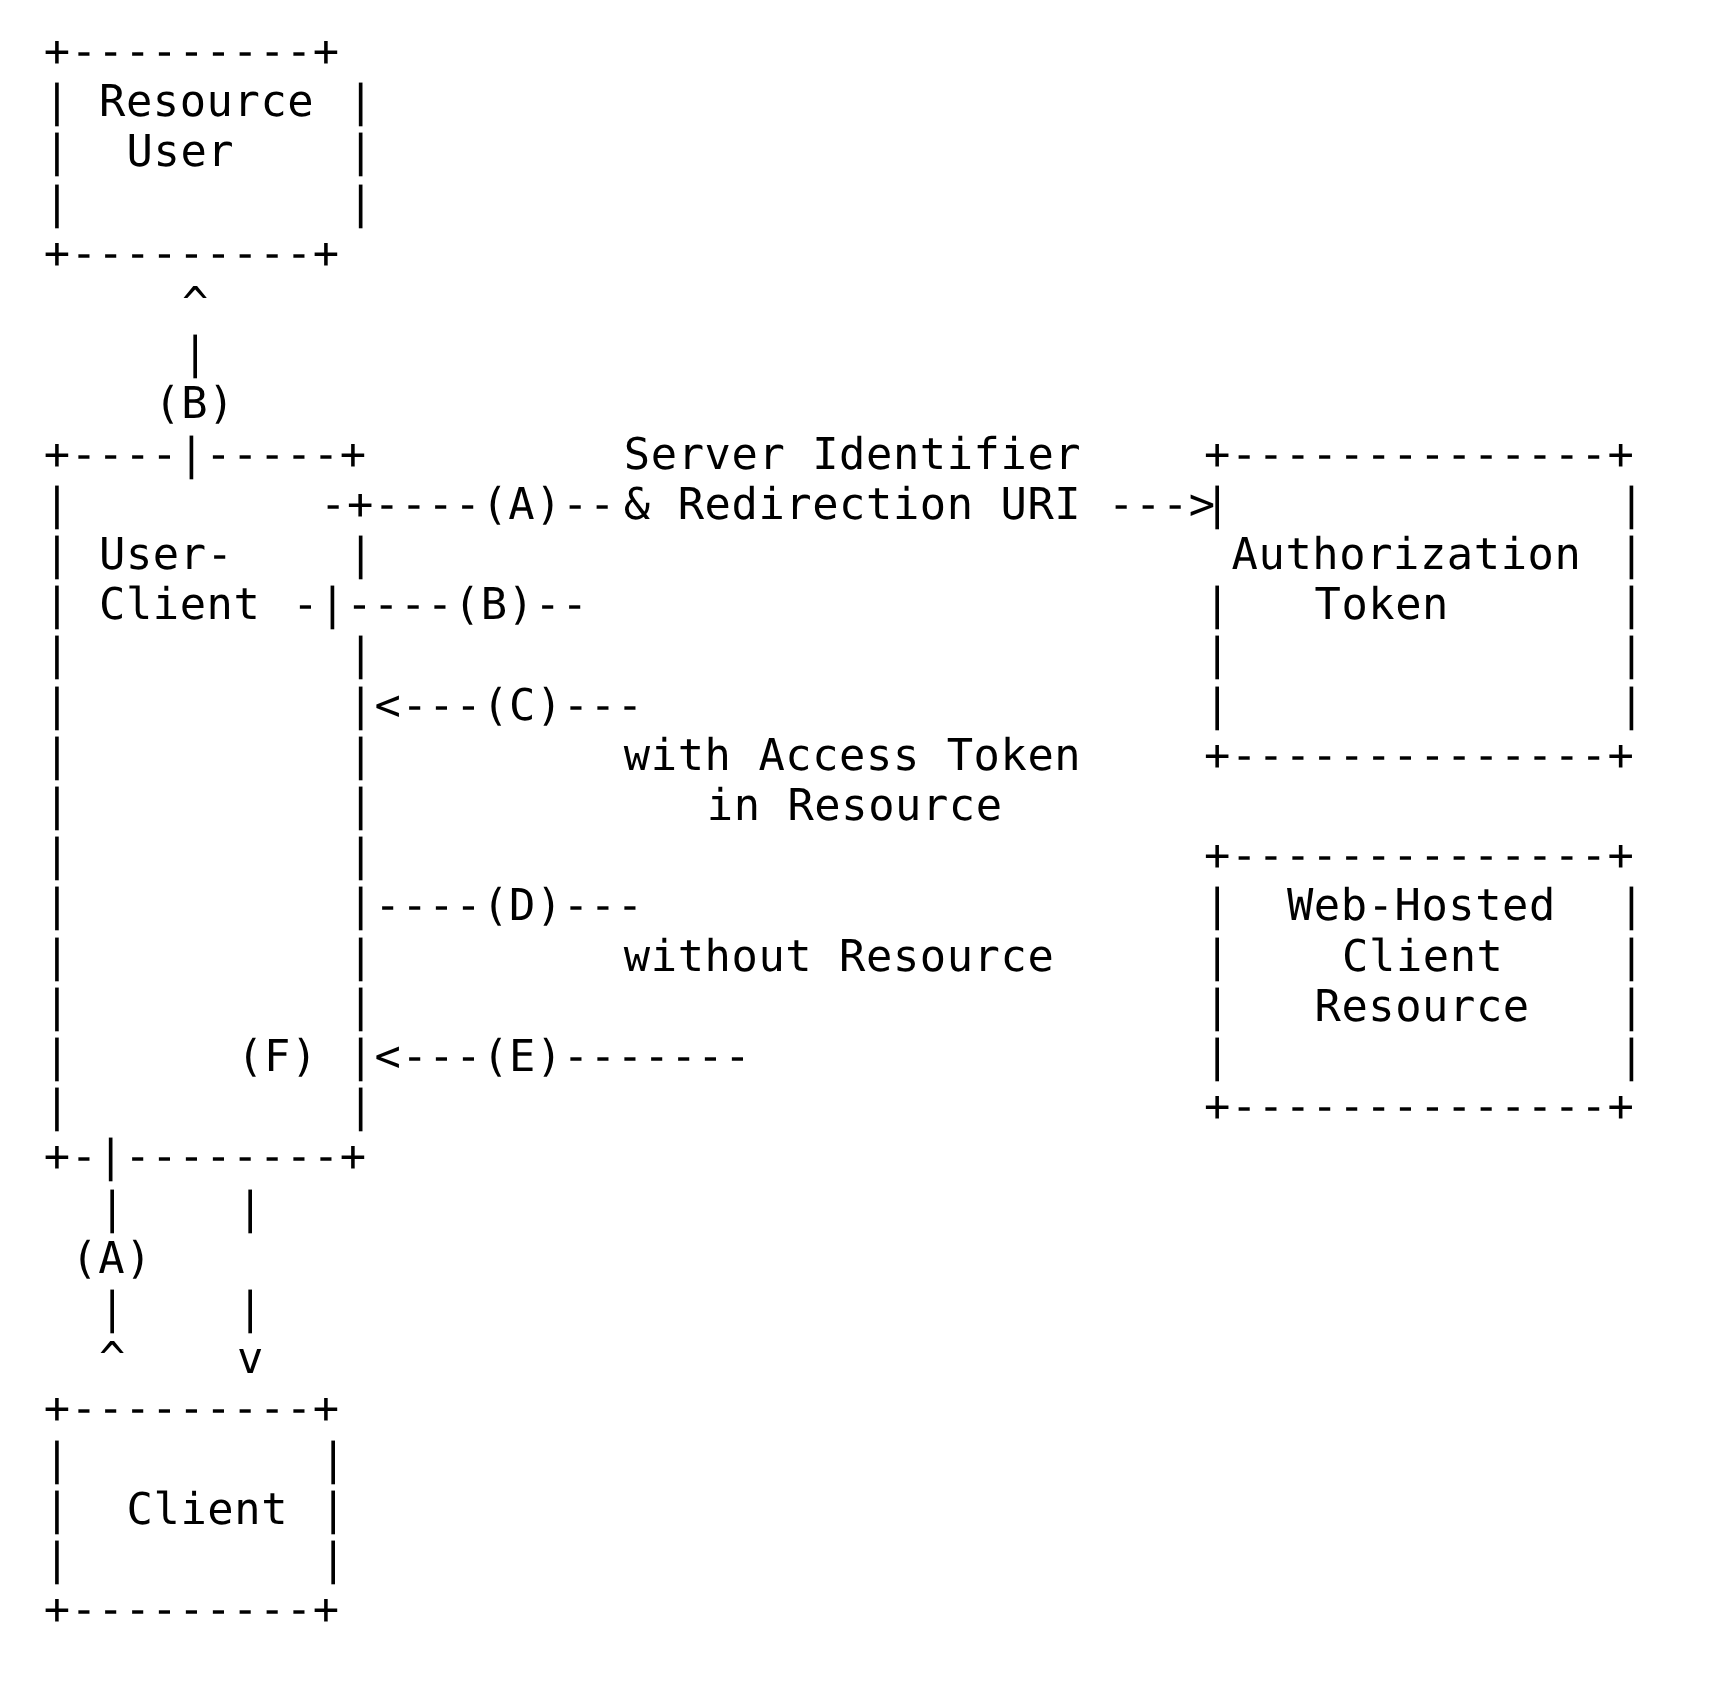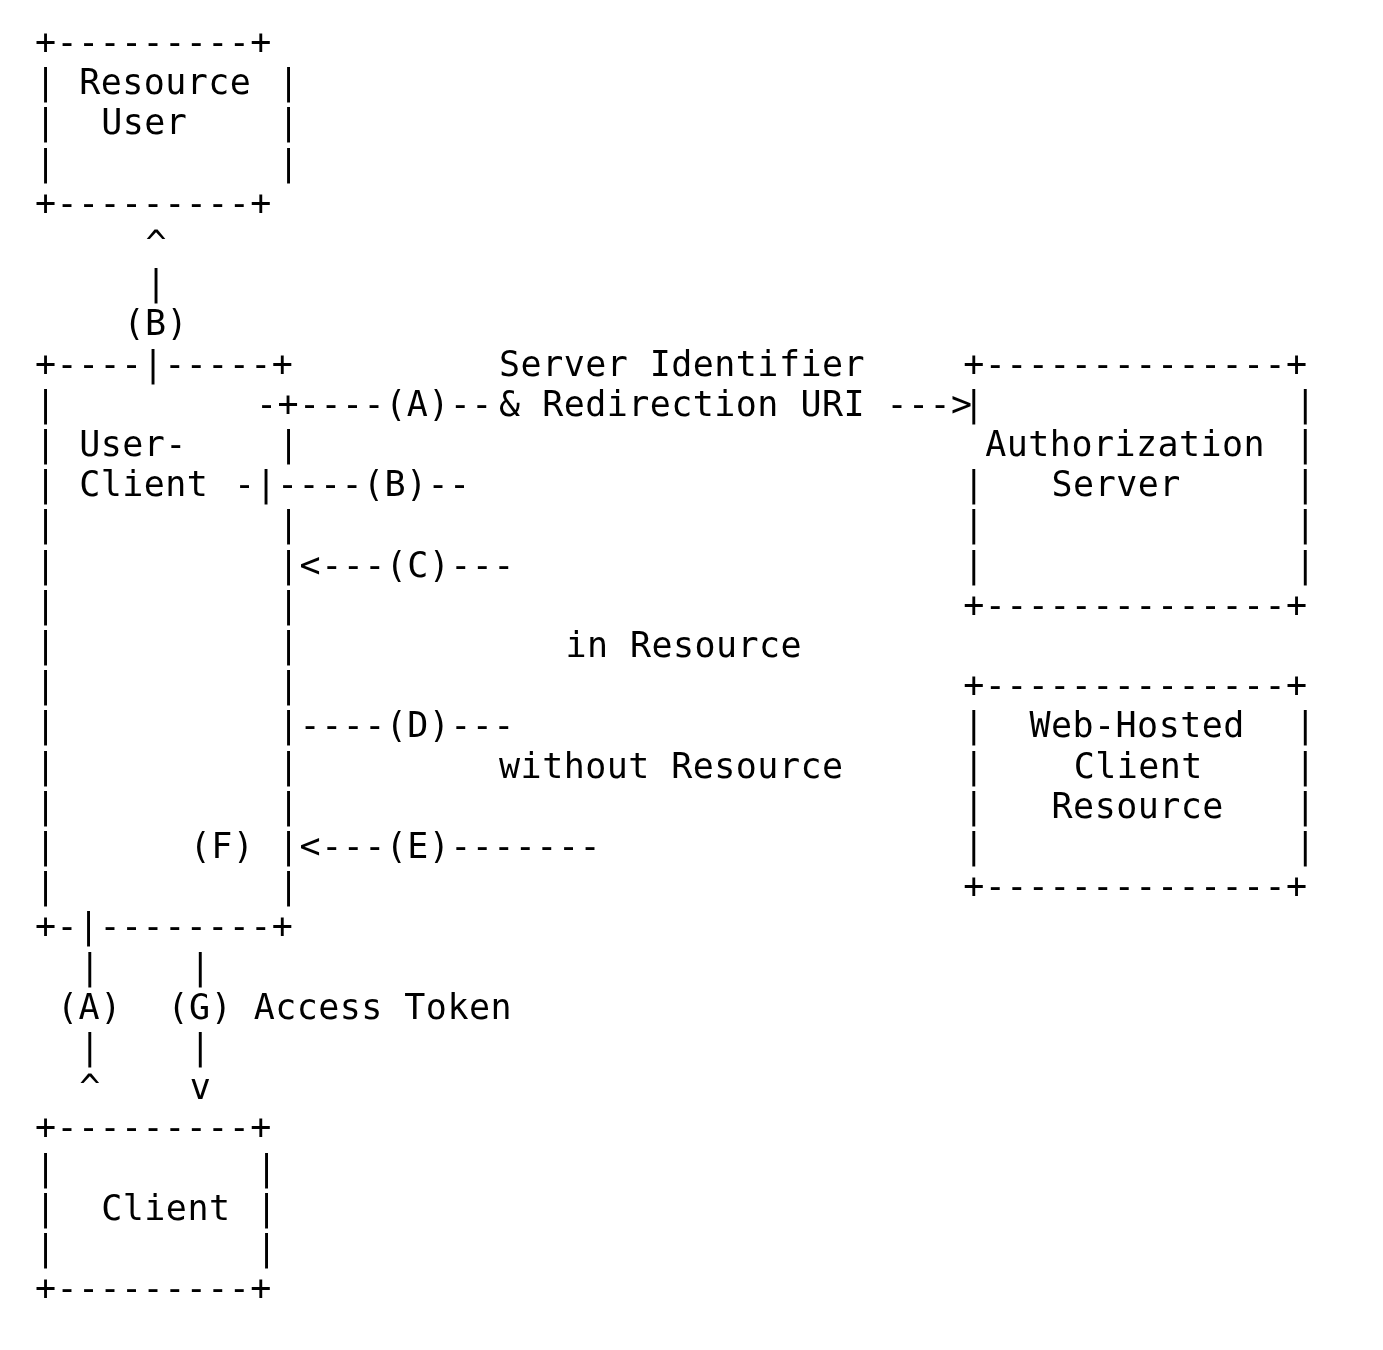--- a/index.html
+++ b/index.html
@@ -49,32 +49,33 @@
     <span class="cell" style="position: absolute; left: 1294.7px; top: 383.8px; white-space: pre; font-family: &quot;DejaVu Sans Mono&quot;, &quot;Liberation Mono&quot;, monospace; font-size: 35px; line-height: 40px; letter-spacing: 0.45px; color: rgb(0, 0, 0);">|</span>
     <span class="cell" style="position: absolute; left: 35px; top: 424px; white-space: pre; font-family: &quot;DejaVu Sans Mono&quot;, &quot;Liberation Mono&quot;, monospace; font-size: 35px; line-height: 40px; letter-spacing: 0.45px; color: rgb(0, 0, 0);">|</span>
     <span class="cell" style="position: absolute; left: 79.2px; top: 424px; white-space: pre; font-family: &quot;DejaVu Sans Mono&quot;, &quot;Liberation Mono&quot;, monospace; font-size: 35px; line-height: 40px; letter-spacing: 0.45px; color: rgb(0, 0, 0);">User-</span>
     <span class="cell" style="position: absolute; left: 278.1px; top: 424px; white-space: pre; font-family: &quot;DejaVu Sans Mono&quot;, &quot;Liberation Mono&quot;, monospace; font-size: 35px; line-height: 40px; letter-spacing: 0.45px; color: rgb(0, 0, 0);">|</span>
     <span class="cell" style="position: absolute; left: 985.3px; top: 424px; white-space: pre; font-family: &quot;DejaVu Sans Mono&quot;, &quot;Liberation Mono&quot;, monospace; font-size: 35px; line-height: 40px; letter-spacing: 0.45px; color: rgb(0, 0, 0);">Authorization</span>
     <span class="cell" style="position: absolute; left: 1294.7px; top: 424px; white-space: pre; font-family: &quot;DejaVu Sans Mono&quot;, &quot;Liberation Mono&quot;, monospace; font-size: 35px; line-height: 40px; letter-spacing: 0.45px; color: rgb(0, 0, 0);">|</span>
     <span class="cell" style="position: absolute; left: 35px; top: 464.2px; white-space: pre; font-family: &quot;DejaVu Sans Mono&quot;, &quot;Liberation Mono&quot;, monospace; font-size: 35px; line-height: 40px; letter-spacing: 0.45px; color: rgb(0, 0, 0);">|</span>
     <span class="cell" style="position: absolute; left: 79.2px; top: 464.2px; white-space: pre; font-family: &quot;DejaVu Sans Mono&quot;, &quot;Liberation Mono&quot;, monospace; font-size: 35px; line-height: 40px; letter-spacing: 0.45px; color: rgb(0, 0, 0);">Client</span>
     <span class="cell" style="position: absolute; left: 233.9px; top: 464.2px; white-space: pre; font-family: &quot;DejaVu Sans Mono&quot;, &quot;Liberation Mono&quot;, monospace; font-size: 35px; line-height: 40px; letter-spacing: 0.45px; color: rgb(0, 0, 0);">-|----(B)--</span>
     <span class="cell" style="position: absolute; left: 963.2px; top: 464.2px; white-space: pre; font-family: &quot;DejaVu Sans Mono&quot;, &quot;Liberation Mono&quot;, monospace; font-size: 35px; line-height: 40px; letter-spacing: 0.45px; color: rgb(0, 0, 0);">|</span>
-    <span class="cell" style="position: absolute; left: 1051.6px; top: 464.2px; white-space: pre; font-family: &quot;DejaVu Sans Mono&quot;, &quot;Liberation Mono&quot;, monospace; font-size: 35px; line-height: 40px; letter-spacing: 0.45px; color: rgb(0, 0, 0);">Server</span>
+    <span class="cell" style="position: absolute; left: 1051.6px; top: 464.2px; white-space: pre; font-family: &quot;DejaVu Sans Mono&quot;, &quot;Liberation Mono&quot;, monospace; font-size: 35px; line-height: 40px; letter-spacing: 0.45px; color: rgb(0, 0, 0);">Token</span>
     <span class="cell" style="position: absolute; left: 1294.7px; top: 464.2px; white-space: pre; font-family: &quot;DejaVu Sans Mono&quot;, &quot;Liberation Mono&quot;, monospace; font-size: 35px; line-height: 40px; letter-spacing: 0.45px; color: rgb(0, 0, 0);">|</span>
     <span class="cell" style="position: absolute; left: 35px; top: 504.4px; white-space: pre; font-family: &quot;DejaVu Sans Mono&quot;, &quot;Liberation Mono&quot;, monospace; font-size: 35px; line-height: 40px; letter-spacing: 0.45px; color: rgb(0, 0, 0);">|</span>
     <span class="cell" style="position: absolute; left: 278.1px; top: 504.4px; white-space: pre; font-family: &quot;DejaVu Sans Mono&quot;, &quot;Liberation Mono&quot;, monospace; font-size: 35px; line-height: 40px; letter-spacing: 0.45px; color: rgb(0, 0, 0);">|</span>
     <span class="cell" style="position: absolute; left: 963.2px; top: 504.4px; white-space: pre; font-family: &quot;DejaVu Sans Mono&quot;, &quot;Liberation Mono&quot;, monospace; font-size: 35px; line-height: 40px; letter-spacing: 0.45px; color: rgb(0, 0, 0);">|</span>
     <span class="cell" style="position: absolute; left: 1294.7px; top: 504.4px; white-space: pre; font-family: &quot;DejaVu Sans Mono&quot;, &quot;Liberation Mono&quot;, monospace; font-size: 35px; line-height: 40px; letter-spacing: 0.45px; color: rgb(0, 0, 0);">|</span>
     <span class="cell" style="position: absolute; left: 35px; top: 544.6px; white-space: pre; font-family: &quot;DejaVu Sans Mono&quot;, &quot;Liberation Mono&quot;, monospace; font-size: 35px; line-height: 40px; letter-spacing: 0.45px; color: rgb(0, 0, 0);">|</span>
     <span class="cell" style="position: absolute; left: 278.1px; top: 544.6px; white-space: pre; font-family: &quot;DejaVu Sans Mono&quot;, &quot;Liberation Mono&quot;, monospace; font-size: 35px; line-height: 40px; letter-spacing: 0.45px; color: rgb(0, 0, 0);">|&lt;---(C)---</span>
     <span class="cell" style="position: absolute; left: 963.2px; top: 544.6px; white-space: pre; font-family: &quot;DejaVu Sans Mono&quot;, &quot;Liberation Mono&quot;, monospace; font-size: 35px; line-height: 40px; letter-spacing: 0.45px; color: rgb(0, 0, 0);">|</span>
     <span class="cell" style="position: absolute; left: 1294.7px; top: 544.6px; white-space: pre; font-family: &quot;DejaVu Sans Mono&quot;, &quot;Liberation Mono&quot;, monospace; font-size: 35px; line-height: 40px; letter-spacing: 0.45px; color: rgb(0, 0, 0);">|</span>
     <span class="cell" style="position: absolute; left: 35px; top: 584.8px; white-space: pre; font-family: &quot;DejaVu Sans Mono&quot;, &quot;Liberation Mono&quot;, monospace; font-size: 35px; line-height: 40px; letter-spacing: 0.45px; color: rgb(0, 0, 0);">|</span>
     <span class="cell" style="position: absolute; left: 278.1px; top: 584.8px; white-space: pre; font-family: &quot;DejaVu Sans Mono&quot;, &quot;Liberation Mono&quot;, monospace; font-size: 35px; line-height: 40px; letter-spacing: 0.45px; color: rgb(0, 0, 0);">|</span>
+    <span class="cell" style="position: absolute; left: 499.1px; top: 584.8px; white-space: pre; font-family: &quot;DejaVu Sans Mono&quot;, &quot;Liberation Mono&quot;, monospace; font-size: 35px; line-height: 40px; letter-spacing: 0.45px; color: rgb(0, 0, 0);">with Access Token</span>
     <span class="cell" style="position: absolute; left: 963.2px; top: 584.8px; white-space: pre; font-family: &quot;DejaVu Sans Mono&quot;, &quot;Liberation Mono&quot;, monospace; font-size: 35px; line-height: 40px; letter-spacing: 0.45px; color: rgb(0, 0, 0);">+--------------+</span>
     <span class="cell" style="position: absolute; left: 35px; top: 625px; white-space: pre; font-family: &quot;DejaVu Sans Mono&quot;, &quot;Liberation Mono&quot;, monospace; font-size: 35px; line-height: 40px; letter-spacing: 0.45px; color: rgb(0, 0, 0);">|</span>
     <span class="cell" style="position: absolute; left: 278.1px; top: 625px; white-space: pre; font-family: &quot;DejaVu Sans Mono&quot;, &quot;Liberation Mono&quot;, monospace; font-size: 35px; line-height: 40px; letter-spacing: 0.45px; color: rgb(0, 0, 0);">|</span>
     <span class="cell" style="position: absolute; left: 565.4px; top: 625px; white-space: pre; font-family: &quot;DejaVu Sans Mono&quot;, &quot;Liberation Mono&quot;, monospace; font-size: 35px; line-height: 40px; letter-spacing: 0.45px; color: rgb(0, 0, 0);">in Resource</span>
     <span class="cell" style="position: absolute; left: 35px; top: 665.2px; white-space: pre; font-family: &quot;DejaVu Sans Mono&quot;, &quot;Liberation Mono&quot;, monospace; font-size: 35px; line-height: 40px; letter-spacing: 0.45px; color: rgb(0, 0, 0);">|</span>
     <span class="cell" style="position: absolute; left: 278.1px; top: 665.2px; white-space: pre; font-family: &quot;DejaVu Sans Mono&quot;, &quot;Liberation Mono&quot;, monospace; font-size: 35px; line-height: 40px; letter-spacing: 0.45px; color: rgb(0, 0, 0);">|</span>
     <span class="cell" style="position: absolute; left: 963.2px; top: 665.2px; white-space: pre; font-family: &quot;DejaVu Sans Mono&quot;, &quot;Liberation Mono&quot;, monospace; font-size: 35px; line-height: 40px; letter-spacing: 0.45px; color: rgb(0, 0, 0);">+--------------+</span>
     <span class="cell" style="position: absolute; left: 35px; top: 705.4px; white-space: pre; font-family: &quot;DejaVu Sans Mono&quot;, &quot;Liberation Mono&quot;, monospace; font-size: 35px; line-height: 40px; letter-spacing: 0.45px; color: rgb(0, 0, 0);">|</span>
     <span class="cell" style="position: absolute; left: 278.1px; top: 705.4px; white-space: pre; font-family: &quot;DejaVu Sans Mono&quot;, &quot;Liberation Mono&quot;, monospace; font-size: 35px; line-height: 40px; letter-spacing: 0.45px; color: rgb(0, 0, 0);">|----(D)---</span>
     <span class="cell" style="position: absolute; left: 963.2px; top: 705.4px; white-space: pre; font-family: &quot;DejaVu Sans Mono&quot;, &quot;Liberation Mono&quot;, monospace; font-size: 35px; line-height: 40px; letter-spacing: 0.45px; color: rgb(0, 0, 0);">|</span>
@@ -96,21 +97,20 @@
     <span class="cell" style="position: absolute; left: 278.1px; top: 826px; white-space: pre; font-family: &quot;DejaVu Sans Mono&quot;, &quot;Liberation Mono&quot;, monospace; font-size: 35px; line-height: 40px; letter-spacing: 0.45px; color: rgb(0, 0, 0);">|&lt;---(E)-------</span>
     <span class="cell" style="position: absolute; left: 963.2px; top: 826px; white-space: pre; font-family: &quot;DejaVu Sans Mono&quot;, &quot;Liberation Mono&quot;, monospace; font-size: 35px; line-height: 40px; letter-spacing: 0.45px; color: rgb(0, 0, 0);">|</span>
     <span class="cell" style="position: absolute; left: 1294.7px; top: 826px; white-space: pre; font-family: &quot;DejaVu Sans Mono&quot;, &quot;Liberation Mono&quot;, monospace; font-size: 35px; line-height: 40px; letter-spacing: 0.45px; color: rgb(0, 0, 0);">|</span>
     <span class="cell" style="position: absolute; left: 35px; top: 866.2px; white-space: pre; font-family: &quot;DejaVu Sans Mono&quot;, &quot;Liberation Mono&quot;, monospace; font-size: 35px; line-height: 40px; letter-spacing: 0.45px; color: rgb(0, 0, 0);">|</span>
     <span class="cell" style="position: absolute; left: 278.1px; top: 866.2px; white-space: pre; font-family: &quot;DejaVu Sans Mono&quot;, &quot;Liberation Mono&quot;, monospace; font-size: 35px; line-height: 40px; letter-spacing: 0.45px; color: rgb(0, 0, 0);">|</span>
     <span class="cell" style="position: absolute; left: 963.2px; top: 866.2px; white-space: pre; font-family: &quot;DejaVu Sans Mono&quot;, &quot;Liberation Mono&quot;, monospace; font-size: 35px; line-height: 40px; letter-spacing: 0.45px; color: rgb(0, 0, 0);">+--------------+</span>
     <span class="cell" style="position: absolute; left: 35px; top: 906.4px; white-space: pre; font-family: &quot;DejaVu Sans Mono&quot;, &quot;Liberation Mono&quot;, monospace; font-size: 35px; line-height: 40px; letter-spacing: 0.45px; color: rgb(0, 0, 0);">+-|--------+</span>
     <span class="cell" style="position: absolute; left: 79.2px; top: 946.6px; white-space: pre; font-family: &quot;DejaVu Sans Mono&quot;, &quot;Liberation Mono&quot;, monospace; font-size: 35px; line-height: 40px; letter-spacing: 0.45px; color: rgb(0, 0, 0);">|</span>
     <span class="cell" style="position: absolute; left: 189.7px; top: 946.6px; white-space: pre; font-family: &quot;DejaVu Sans Mono&quot;, &quot;Liberation Mono&quot;, monospace; font-size: 35px; line-height: 40px; letter-spacing: 0.45px; color: rgb(0, 0, 0);">|</span>
     <span class="cell" style="position: absolute; left: 57.1px; top: 986.8px; white-space: pre; font-family: &quot;DejaVu Sans Mono&quot;, &quot;Liberation Mono&quot;, monospace; font-size: 35px; line-height: 40px; letter-spacing: 0.45px; color: rgb(0, 0, 0);">(A)</span>
-    <span class="cell" style="position: absolute; left: 167.6px; top: 986.8px; white-space: pre; font-family: &quot;DejaVu Sans Mono&quot;, &quot;Liberation Mono&quot;, monospace; font-size: 35px; line-height: 40px; letter-spacing: 0.45px; color: rgb(0, 0, 0);">(G) Access Token</span>
     <span class="cell" style="position: absolute; left: 79.2px; top: 1027px; white-space: pre; font-family: &quot;DejaVu Sans Mono&quot;, &quot;Liberation Mono&quot;, monospace; font-size: 35px; line-height: 40px; letter-spacing: 0.45px; color: rgb(0, 0, 0);">|</span>
     <span class="cell" style="position: absolute; left: 189.7px; top: 1027px; white-space: pre; font-family: &quot;DejaVu Sans Mono&quot;, &quot;Liberation Mono&quot;, monospace; font-size: 35px; line-height: 40px; letter-spacing: 0.45px; color: rgb(0, 0, 0);">|</span>
     <span class="cell" style="position: absolute; left: 79.2px; top: 1067.2px; white-space: pre; font-family: &quot;DejaVu Sans Mono&quot;, &quot;Liberation Mono&quot;, monospace; font-size: 35px; line-height: 40px; letter-spacing: 0.45px; color: rgb(0, 0, 0);">^</span>
     <span class="cell" style="position: absolute; left: 189.7px; top: 1067.2px; white-space: pre; font-family: &quot;DejaVu Sans Mono&quot;, &quot;Liberation Mono&quot;, monospace; font-size: 35px; line-height: 40px; letter-spacing: 0.45px; color: rgb(0, 0, 0);">v</span>
     <span class="cell" style="position: absolute; left: 35px; top: 1107.4px; white-space: pre; font-family: &quot;DejaVu Sans Mono&quot;, &quot;Liberation Mono&quot;, monospace; font-size: 35px; line-height: 40px; letter-spacing: 0.45px; color: rgb(0, 0, 0);">+---------+</span>
     <span class="cell" style="position: absolute; left: 35px; top: 1147.6px; white-space: pre; font-family: &quot;DejaVu Sans Mono&quot;, &quot;Liberation Mono&quot;, monospace; font-size: 35px; line-height: 40px; letter-spacing: 0.45px; color: rgb(0, 0, 0);">|</span>
     <span class="cell" style="position: absolute; left: 256px; top: 1147.6px; white-space: pre; font-family: &quot;DejaVu Sans Mono&quot;, &quot;Liberation Mono&quot;, monospace; font-size: 35px; line-height: 40px; letter-spacing: 0.45px; color: rgb(0, 0, 0);">|</span>
     <span class="cell" style="position: absolute; left: 35px; top: 1187.8px; white-space: pre; font-family: &quot;DejaVu Sans Mono&quot;, &quot;Liberation Mono&quot;, monospace; font-size: 35px; line-height: 40px; letter-spacing: 0.45px; color: rgb(0, 0, 0);">|</span>
     <span class="cell" style="position: absolute; left: 101.3px; top: 1187.8px; white-space: pre; font-family: &quot;DejaVu Sans Mono&quot;, &quot;Liberation Mono&quot;, monospace; font-size: 35px; line-height: 40px; letter-spacing: 0.45px; color: rgb(0, 0, 0);">Client</span>
     <span class="cell" style="position: absolute; left: 256px; top: 1187.8px; white-space: pre; font-family: &quot;DejaVu Sans Mono&quot;, &quot;Liberation Mono&quot;, monospace; font-size: 35px; line-height: 40px; letter-spacing: 0.45px; color: rgb(0, 0, 0);">|</span>

